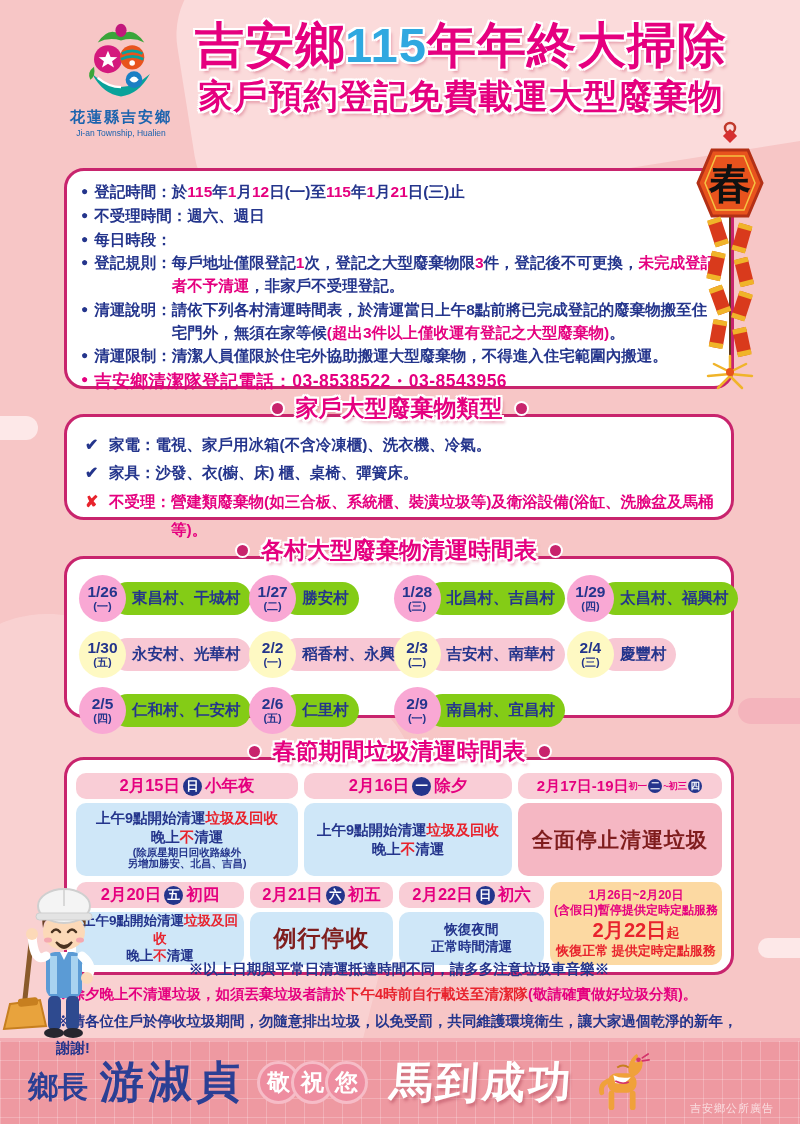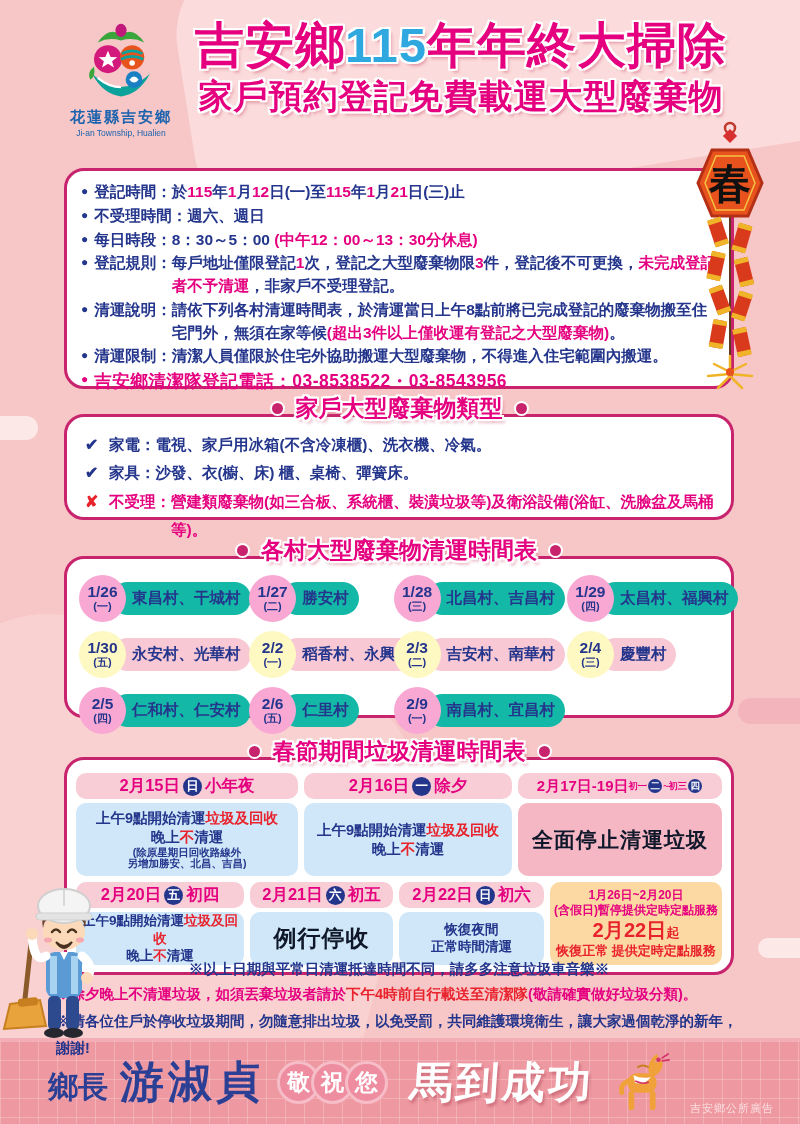--- a/index.html
+++ b/index.html
@@ -60,49 +60,49 @@
 
   
   .village-box{top:556px;height:162px;padding:16px 10px 8px 12px;}
   .vgrid{display:grid;grid-template-columns:26.5% 22.5% 27% 24%;row-gap:9px;}
   .sched{display:flex;align-items:center;}
   .d-circle{width:47px;height:47px;border-radius:50%;display:flex;flex-direction:column;align-items:center;justify-content:center;font-weight:bold;color:#24358c;z-index:1;flex:0 0 auto;}
   .d-date{font-size:15.5px;line-height:1;}
   .d-dow{font-size:11px;line-height:1.2;}
   .d-pill{height:33px;border-radius:17px;display:flex;align-items:center;margin-left:-15px;padding:0 10px 0 21px;font-size:15.5px;font-weight:bold;color:#24358c;white-space:nowrap;}
   .sched.blue .d-circle{background:#f9a8d4;}
-  .sched.blue .d-pill{background:#14b8a6;}
+  .sched.blue .d-pill{background:#84cc16;}
   .sched.pink .d-circle{background:#fef9c3;}
   .sched.pink .d-pill{background:#f8c8d4;}
 
   
   .spring-box{top:757px;height:218px;padding:13px 9px 4px 9px;}
   .srow1{display:grid;grid-template-columns:222px 208px 1fr;gap:6px;height:103px;}
   .srow2{display:grid;grid-template-columns:168px 143px 145px 1fr;gap:6px;height:73px;margin-top:6px;}
   .card{display:flex;flex-direction:column;gap:4px;}
   .card-head{background:#f9cdd6;border-radius:10px;height:26px;flex:0 0 auto;display:flex;align-items:center;justify-content:center;font-weight:bold;font-size:16.5px;color:#e5007f;white-space:nowrap;}
   .srow1 .card:nth-child(3) .card-head{font-size:15px;}
   .card-body{background:#cfe7f8;border-radius:10px;flex:1;display:flex;flex-direction:column;align-items:center;justify-content:center;font-weight:bold;text-align:center;}
   .card-body.pinkbg{background:#f5b7c3;}
   .card-body.orangebg{background:#fcd9a2;}
   .body-line{font-size:14.5px;line-height:1.3;}
   .srow2 .body-line{font-size:13.5px;}
   .body-sub{font-size:10.5px;line-height:1.12;color:#24358c;}
-  .big-line{font-size:21px;color:#0f172a;letter-spacing:1px;}
+  .big-line{font-size:21px;color:#7f1d1d;letter-spacing:1px;}
   .big-line.routine{font-size:23px;}
   .o-line{font-size:12px;line-height:1.25;}
   .o-line3{font-size:13px;line-height:1.2;}
   .spring-note{margin-top:5px;text-align:center;font-size:14.5px;font-weight:bold;color:#24358c;}
 
   
   .footnotes{position:absolute;left:56px;top:981px;width:692px;z-index:5;}
   .fnote{font-size:14.5px;font-weight:bold;line-height:1.85;}
 
   
-  .footer{position:absolute;left:0;top:1038px;width:800px;height:86px;z-index:4;background-color:#ee99a1;background-image:linear-gradient(rgba(255,255,255,.22) 1px,transparent 1px),linear-gradient(90deg,rgba(255,255,255,.22) 1px,transparent 1px);background-size:19px 19px;display:flex;align-items:center;gap:16px;padding-left:48px;box-sizing:border-box;border-top:3px solid #f3adb4;text-align:right;}
+  .footer{position:absolute;left:0;top:1038px;width:800px;height:86px;z-index:4;background-color:#ee99a1;background-image:linear-gradient(rgba(255,255,255,.22) 1px,transparent 1px),linear-gradient(90deg,rgba(255,255,255,.22) 1px,transparent 1px);background-size:19px 19px;display:flex;align-items:center;gap:16px;padding-left:28px;box-sizing:border-box;border-top:3px solid #f3adb4;text-align:right;}
   .mayor{display:flex;align-items:baseline;gap:12px;color:#2b3f94;font-family:"DejaVu Serif",serif;font-weight:bold;}
   .mayor-title{font-size:30px;}
   .mayor-name{font-size:44px;letter-spacing:4px;}
   .wish{display:flex;margin-left:6px;}
   .wish-circle{width:43px;height:43px;border-radius:50%;background:#ee8da0;border:3px solid #f6bcc7;color:#fff;font-size:23px;font-weight:bold;display:flex;align-items:center;justify-content:center;margin-left:-9px;box-sizing:border-box;}
   .slogan{font-family:"DejaVu Serif",serif;font-weight:bold;font-size:43px;color:#fff;letter-spacing:3px;margin-left:6px;transform:skewX(-4deg);text-shadow:2px 3px 3px rgba(170,60,80,.45);}
   .credit{position:absolute;right:26px;bottom:8px;color:#f9dee1;font-size:11px;letter-spacing:1px;}
 
   
   .firecracker{position:absolute;left:692px;top:120px;width:76px;height:278px;z-index:3;}
@@ -213,21 +213,20 @@
         <span class="b-text"><span class="c-navy">於</span><span class="c-mag">115</span><span class="c-navy">年</span><span class="c-mag">1</span><span class="c-navy">月</span><span class="c-mag">12</span><span class="c-navy">日(一)至</span><span class="c-mag">115</span><span class="c-navy">年</span><span class="c-mag">1</span><span class="c-navy">月</span><span class="c-mag">21</span><span class="c-navy">日(三)止</span></span>
       </div>
     <div class="bullet">
         <span class="b-dot">●</span>
         <span class="b-label">不受理時間：</span>
         <span class="b-text"><span class="c-navy">週六、週日</span></span>
       </div>
     <div class="bullet">
         <span class="b-dot">●</span>
         <span class="b-label">每日時段：</span>
-        <span class="b-text"><span class="c-navy">8：30～5：00 </span><span class="c-mag">(中午12：00～13：30分休息)</span></span>
       </div>
     <div class="bullet">
         <span class="b-dot">●</span>
         <span class="b-label">登記規則：</span>
         <span class="b-text"><span class="c-navy">每戶地址僅限登記</span><span class="c-mag">1</span><span class="c-navy">次，登記之大型廢棄物限</span><span class="c-mag">3</span><span class="c-navy">件，登記後不可更換，</span><span class="c-mag">未完成登記者不予清運</span><span class="c-navy">，非家戶不受理登記。</span></span>
       </div>
     <div class="bullet">
         <span class="b-dot">●</span>
         <span class="b-label">清運說明：</span>
         <span class="b-text"><span class="c-navy">請依下列各村清運時間表，於清運當日上午8點前將已完成登記的廢棄物搬至住宅門外，無須在家等候</span><span class="c-mag">(超出3件以上僅收運有登記之大型廢棄物)</span><span class="c-navy">。</span></span>

